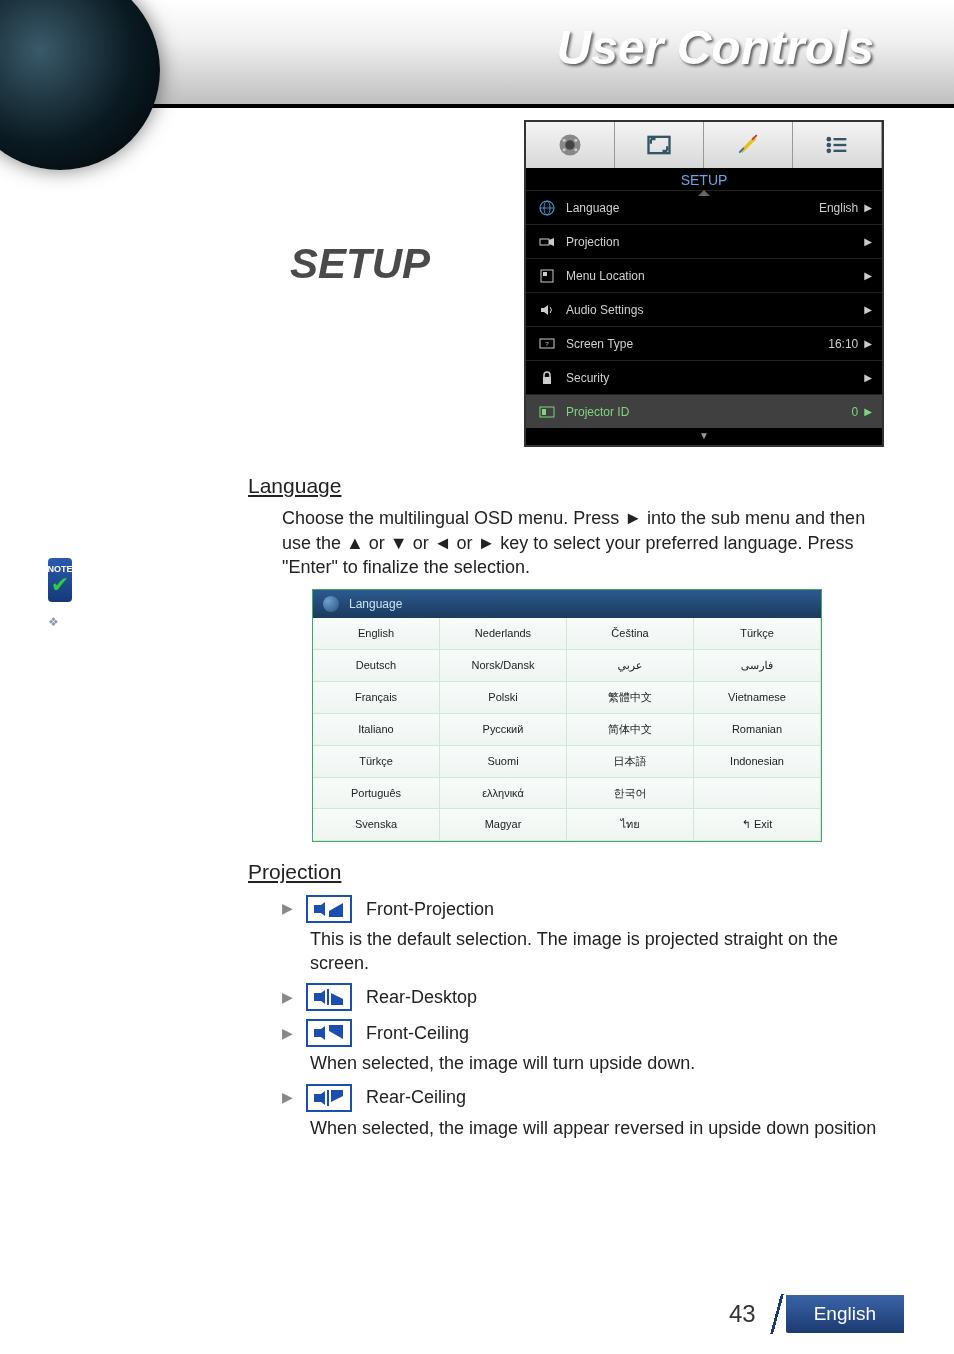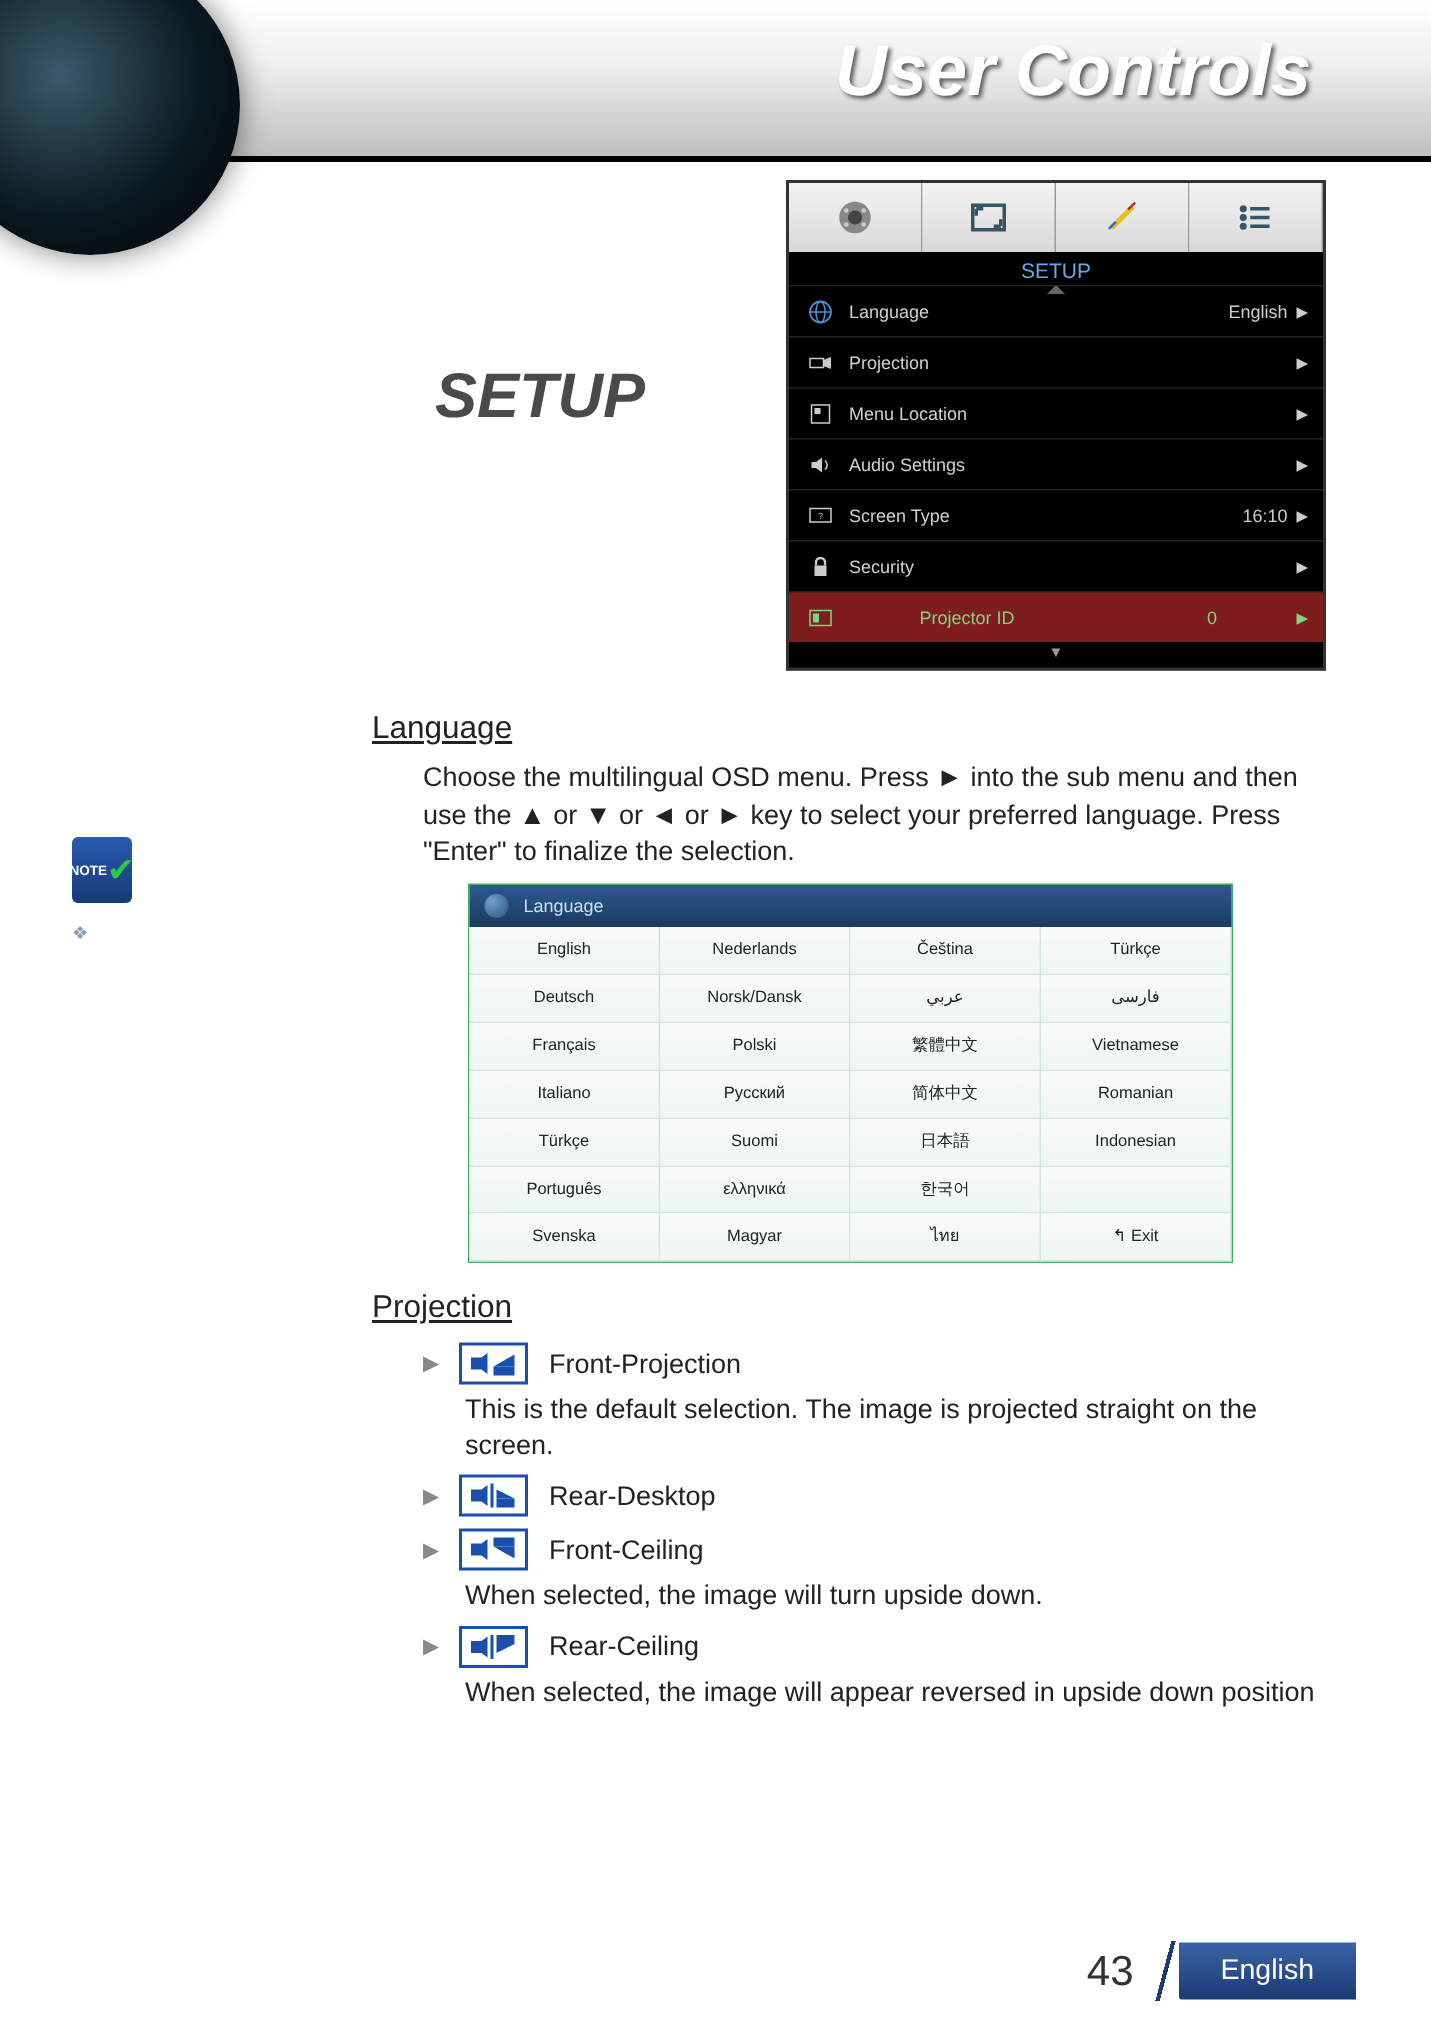--- a/index.html
+++ b/index.html
@@ -79,21 +79,21 @@
     border-right:6px solid transparent;
     border-bottom:6px solid #666;
   }
   .menu-row {
     display: flex;
     align-items: center;
     height: 34px;
     padding: 0 10px;
     border-top: 1px solid #222;
   }
-  .menu-row.selected { background: #7f1d1d; color: #7fd47f; gap: 47px; }
+  .menu-row.selected { background: #404040; color: #7fd47f; }
   .menu-row .mi-icon { width: 22px; display:flex; justify-content:center; }
   .menu-row .mi-label { flex: 1; padding-left: 8px; }
   .menu-row .mi-value { color: #ccc; padding-right: 6px; font-size: 12px; }
   .menu-row.selected .mi-value { color: #7fd47f; }
   .menu-row .mi-arrow { color:#ccc; font-size:10px; }
   .menu-row.selected .mi-arrow { color:#7fd47f; }
   .setup-panel .scroll-down {
     text-align:center; color:#999; font-size:10px; padding:2px 0 4px;
   }
 
@@ -143,24 +143,24 @@
   
   .note-side {
     position: absolute;
     left: 48px;
     top: 558px;
     width: 180px;
     font-size: 14px;
     color: #333;
   }
   .note-badge {
-    width: 40px; height: 44px;
+    width: 24px; height: 44px;
     background: linear-gradient(#2a5ab0,#163a78);
     border-radius: 4px;
-    display:flex; flex-direction:row; align-items:center; justify-content:center;
+    display:flex; flex-direction:column; align-items:center; justify-content:center;
     margin-bottom: 12px;
   }
   .note-badge .nt { color:#fff; font-size:9px; font-weight:bold; }
   .note-badge .chk { color:#2ecc40; font-size:22px; line-height:1; }
   .note-side .diamond { color:#8a9ab0; margin-right:8px; font-size:12px; }
   .note-side .note-text { display:flex; align-items:flex-start; line-height:1.4; }
 
   
   .lang-panel {
     margin: 10px 0 16px 64px;
@@ -189,21 +189,21 @@
     font-size: 11px;
   }
   .lang-grid .cell.exit { display:flex; align-items:center; justify-content:center; gap:4px; }
 
   
   .footer {
     position:absolute;
     bottom: 20px; right: 50px;
     display:flex; align-items:center;
   }
-  .footer .pn { font-size: 28px; color:#333; margin-right:12px; }
+  .footer .pn { font-size: 24px; color:#333; margin-right:12px; }
   .footer .slash { width:18px; height:40px; background:linear-gradient(105deg, transparent 45%, #1b3a70 45%, #1b3a70 55%, transparent 55%); }
   .footer .lang-foot {
     background: linear-gradient(#3a64a8,#1b3a70);
     color:#fff;
     padding: 8px 28px;
     font-size: 19px;
     border-radius: 0 0 0 2px;
   }
 </style>
 </head>

